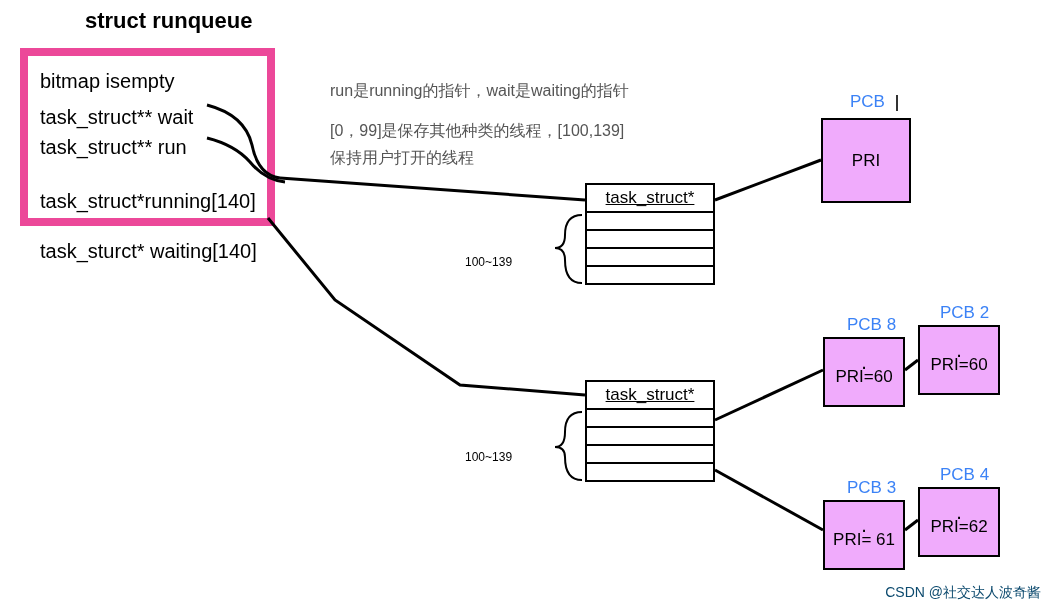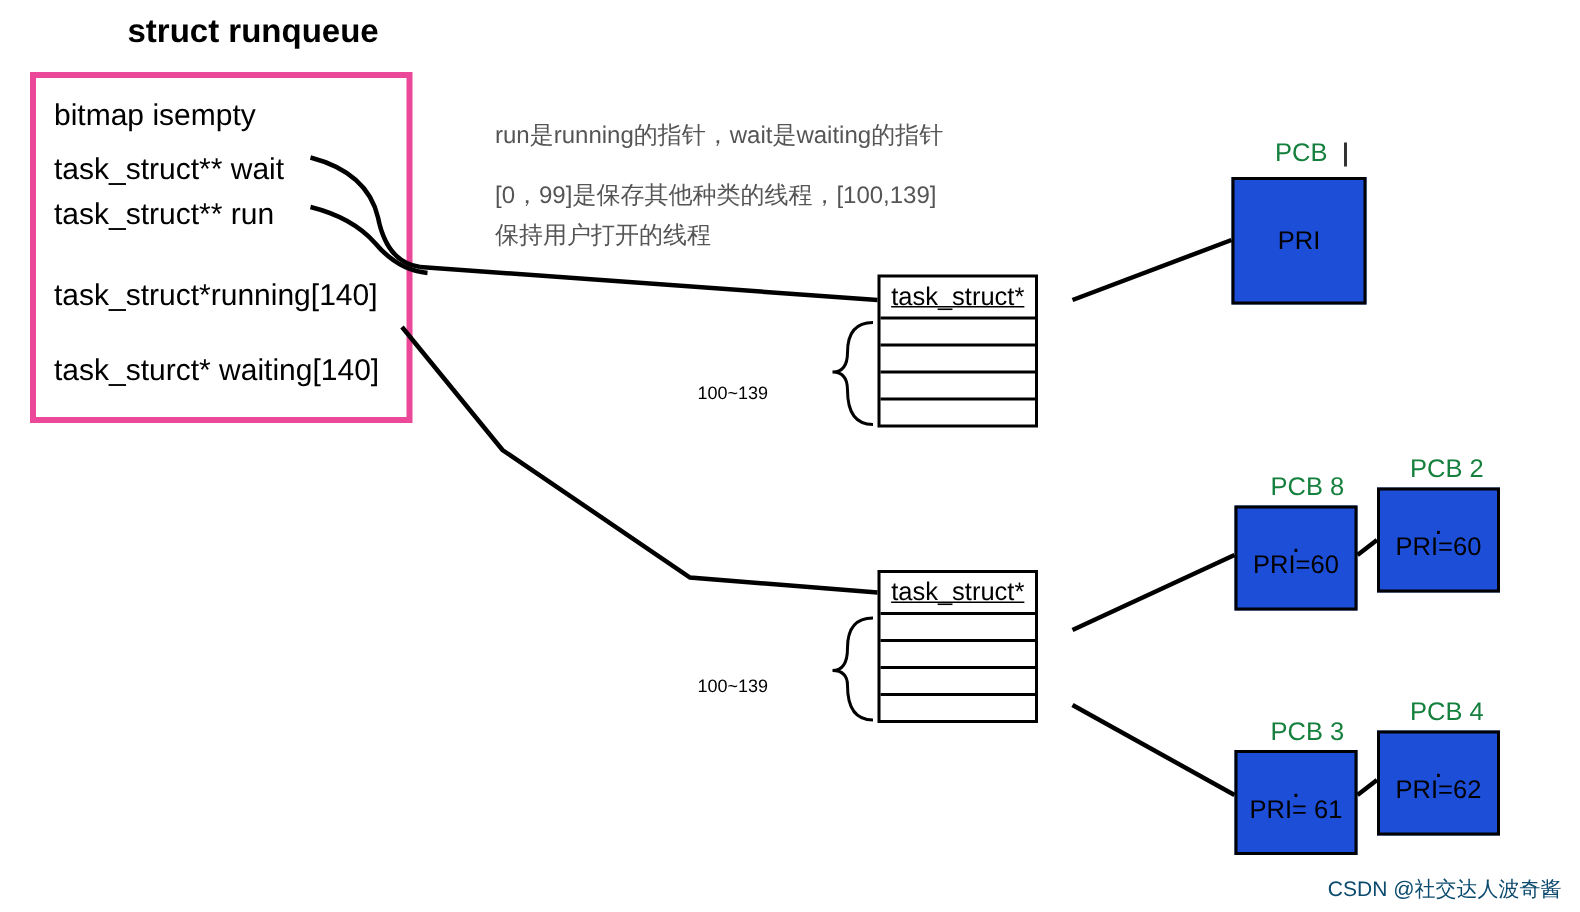--- a/index.html
+++ b/index.html
@@ -11,68 +11,68 @@
       background: #fff;
       overflow: hidden;
     }
     .abs { position: absolute; }
     .title {
       font-size: 22px;
       color: #000;
       font-weight: bold;
     }
     .struct-box {
-      border: 4px solid #ec4899;
+      border: 8px solid #ec4899;
       width: 255px;
-      height: 234px;
+      height: 178px;
       padding: 10px 12px;
     }
     .struct-line {
       font-size: 20px;
       color: #000;
       line-height: 1.5;
       white-space: nowrap;
     }
     .desc {
       font-size: 16px;
       color: #555;
       line-height: 1.6;
     }
     .ts-box {
       border: 2px solid #000;
-      width: 107px;
+      width: 130px;
       background: #fff;
     }
     .ts-label {
       font-size: 17px;
       text-align: center;
       padding: 3px 0;
       text-decoration: underline;
     }
     .ts-row {
       border-top: 2px solid #000;
       height: 18px;
     }
     .range-label {
       font-size: 12px;
       color: #000;
     }
     .pcb-box {
       border: 2px solid #000;
-      background: #1d4ed8;
+      background: #f0abfc;
       position: absolute;
       display: flex;
       align-items: center;
       justify-content: center;
       font-size: 17px;
     }
     .pcb-title {
       position: absolute;
       font-size: 17px;
-      color: #15803d;
+      color: #3b82f6;
     }
     .watermark {
       position: absolute;
       right: 12px;
       bottom: 6px;
       font-size: 14px;
       color: #0c4a6e;
     }
     .dot { font-size: 20px; line-height: 0.5; }
     svg.connector {

